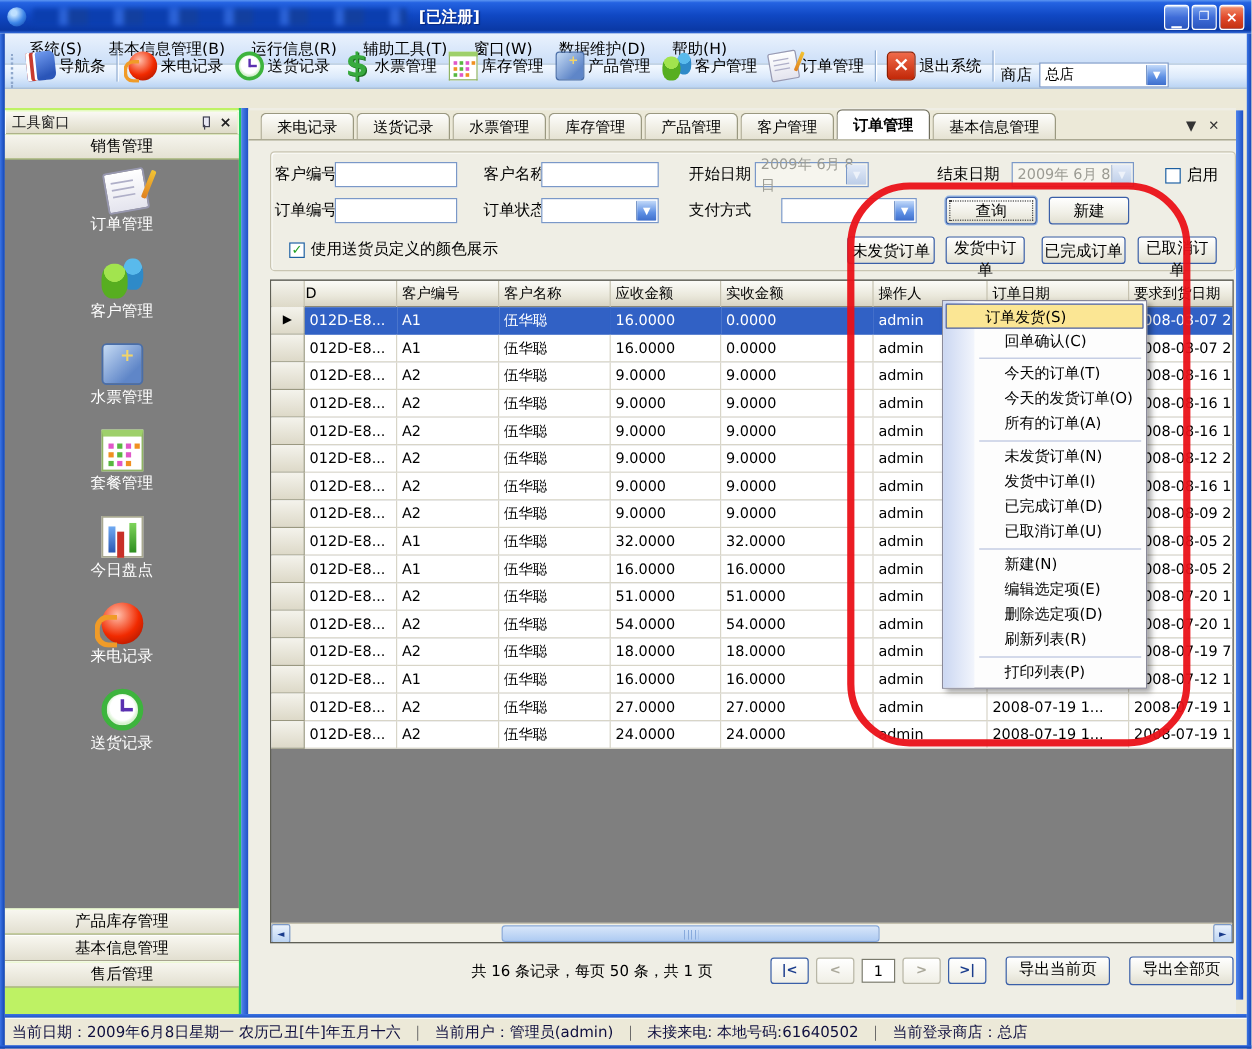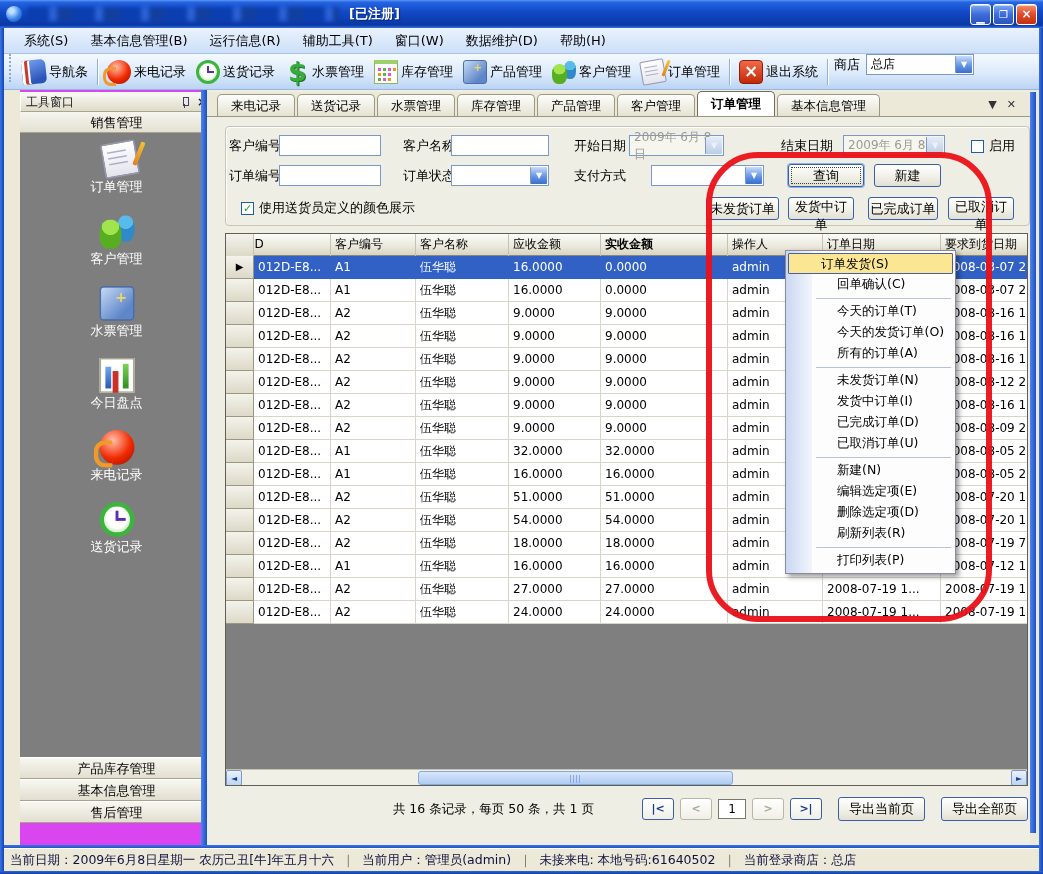--- a/index.html
+++ b/index.html
@@ -25,21 +25,21 @@
   .wbtn .glyph{position:absolute;inset:0;color:#fff;font-size:12px;font-weight:bold;text-align:center;line-height:19px}
   .wbtn.min .glyph{line-height:26px;font-size:11px}
   .wbtn.max .glyph{font-size:10px}
 
   
   .menubar{position:absolute;left:4px;top:28px;width:1035px;height:26px;display:flex;align-items:center;
     background:linear-gradient(180deg,#EAF2FD,#CCDFF8);border-bottom:1px solid #A9C2E2;padding-left:10px;gap:2px}
   .menu-item{font-size:13px;color:#000;padding:3px 10px;cursor:default}
 
   
-  .toolbar{position:absolute;left:4px;top:54px;width:1035px;height:36px;display:flex;align-items:flex-start;
+  .toolbar{position:absolute;left:4px;top:54px;width:1035px;height:20px;display:flex;align-items:flex-end;
     background:linear-gradient(180deg,#F4F9FF 0%,#DCEAFB 55%,#BAD4F4 100%);border-bottom:1px solid #9AB6DA;padding-left:2px}
   .tb-handle{width:5px;height:28px;margin:0 3px;border-left:2px dotted #8FA8CC}
   .tb-items{display:flex;align-items:center;height:36px}
   .tb-item{display:flex;align-items:center;gap:3px;padding:0 5px;height:32px;font-size:13px;color:#000}
   .tb-sep{width:1px;height:26px;background:#93AFD3;box-shadow:1px 0 0 #fff;margin:0 4px}
   .tb-shop{display:flex;align-items:center;gap:6px;font-size:13px;margin-left:2px}
   .combo{height:21px;background:#fff;border:1px solid #7A98C8;display:flex;align-items:center;position:relative;font-size:12px;padding-left:4px}
   .combo .arrow{position:absolute;right:1px;top:1px;bottom:1px;width:17px;text-align:center;color:#fff;font-size:8px;line-height:17px;
     background:linear-gradient(180deg,#C6DCFA,#5E90E4 60%,#3E6ECC);border-left:1px solid #7A98C8;border-radius:1px}
   .shop-combo{width:108px}
@@ -73,21 +73,21 @@
   .icon-chart::after{content:"";position:absolute;right:3px;bottom:2px;width:4px;height:17px;background:linear-gradient(#7ED45A,#2E8E20)}
 
   
   .frame{position:absolute;background:linear-gradient(90deg,#3B74E4,#1244B4)}
   .frame.left{left:0;top:28px;width:4px;height:846px}
   .frame.right{left:1039px;top:28px;width:4px;height:846px}
   .frame.bottom{left:0;top:871px;width:1043px;height:3px;background:linear-gradient(180deg,#2E66DC,#0F3CA8)}
   .frame.status-top{left:4px;top:845px;width:1035px;height:3px;background:linear-gradient(180deg,#3B74E4,#1F54C8)}
 
   
-  .sidebar{position:absolute;left:20px;top:90px;width:197px;height:755px;background:#d946ef;border-right:4px solid #22c55e}
+  .sidebar{position:absolute;left:4px;top:90px;width:197px;height:755px;background:#bef264;border-right:2px solid #22c55e}
   .sb-header{position:absolute;left:0;top:2px;width:100%;height:20px;display:flex;align-items:center;
     background:linear-gradient(180deg,#FAF9F4,#DEDBC8);border:1px solid #fff;border-bottom:1px solid #A8A490;
     font-size:12px;padding:0 5px;color:#202020}
   .sb-header .sb-title{flex:1}
   .pin-icon{width:12px;height:12px;position:relative;margin-right:6px}
   .pin-icon::before{content:"";position:absolute;left:4px;top:1px;width:4px;height:7px;background:#E8E8F4;border:1px solid #404050}
   .pin-icon::after{content:"";position:absolute;left:5px;top:8px;width:1px;height:4px;background:#404050}
   .sb-close{font-size:12px;font-weight:bold;color:#202020;line-height:12px}
   .sb-section{position:absolute;left:0;top:22px;width:100%;height:21px;text-align:center;font-size:13px;line-height:21px;
     background:linear-gradient(180deg,#F6F5EE,#E4E1D2);border-bottom:1px solid #A8A490;color:#000}
@@ -278,20 +278,24 @@
         </div>
         <div class="side-item">
           <span class="tbicon icon-customers"></span>
           <span class="side-label">客户管理</span>
         </div>
         <div class="side-item">
           <span class="tbicon icon-bluebook"></span>
           <span class="side-label">水票管理</span>
         </div>
         <div class="side-item">
+          <span class="tbicon icon-calendar"></span>
+          <span class="side-label">套餐管理</span>
+        </div>
+        <div class="side-item">
           <span class="tbicon icon-chart"></span>
           <span class="side-label">今日盘点</span>
         </div>
         <div class="side-item">
           <span class="tbicon icon-bell"></span>
           <span class="side-label">来电记录</span>
         </div>
         <div class="side-item">
           <span class="tbicon icon-clock"></span>
           <span class="side-label">送货记录</span>
@@ -374,21 +378,21 @@
       <span id="status-buttons"><button class="btn" style="left: 480px; top: 70px; width: 73px;">未发货订单</button><button class="btn" style="left: 562px; top: 70px; width: 66px;">发货中订单</button><button class="btn" style="left: 642px; top: 70px; width: 70px;">已完成订单</button><button class="btn" style="left: 722px; top: 70px; width: 66px;">已取消订单</button></span>
     </div>
 
     <div class="grid">
       <div class="grid-header" id="grid-header">
           <span class="gh-cell corner" style="width: 28px;"></span>
           <span class="gh-cell" style="width: 77px;"><span class="gh-clip">ID</span></span>
           <span class="gh-cell" style="width: 85px;"><span>客户编号</span></span>
           <span class="gh-cell" style="width: 93px;"><span>客户名称</span></span>
           <span class="gh-cell" style="width: 92px;"><span>应收金额</span></span>
-          <span class="gh-cell" style="width: 127px; font-weight: bold;"><span>实收金额</span></span>
+          <span class="gh-cell" style="width: 127px;"><span>实收金额</span></span>
           <span class="gh-cell" style="width: 95px;"><span>操作人</span></span>
           <span class="gh-cell" style="width: 118px;"><span>订单日期</span></span>
           <span class="gh-cell" style="width: 118px;"><span>要求到货日期</span></span>
         </div>
       <div id="grid-rows">
           <div class="grid-row selected" style="top: 22px;">
             <span class="g-cell g-sel" style="width: 28px;">▶</span>
             <span class="g-cell" style="width: 77px;">012D-E8...</span>
             <span class="g-cell" style="width: 85px;">A1</span>
             <span class="g-cell" style="width: 93px;">伍华聪</span>

